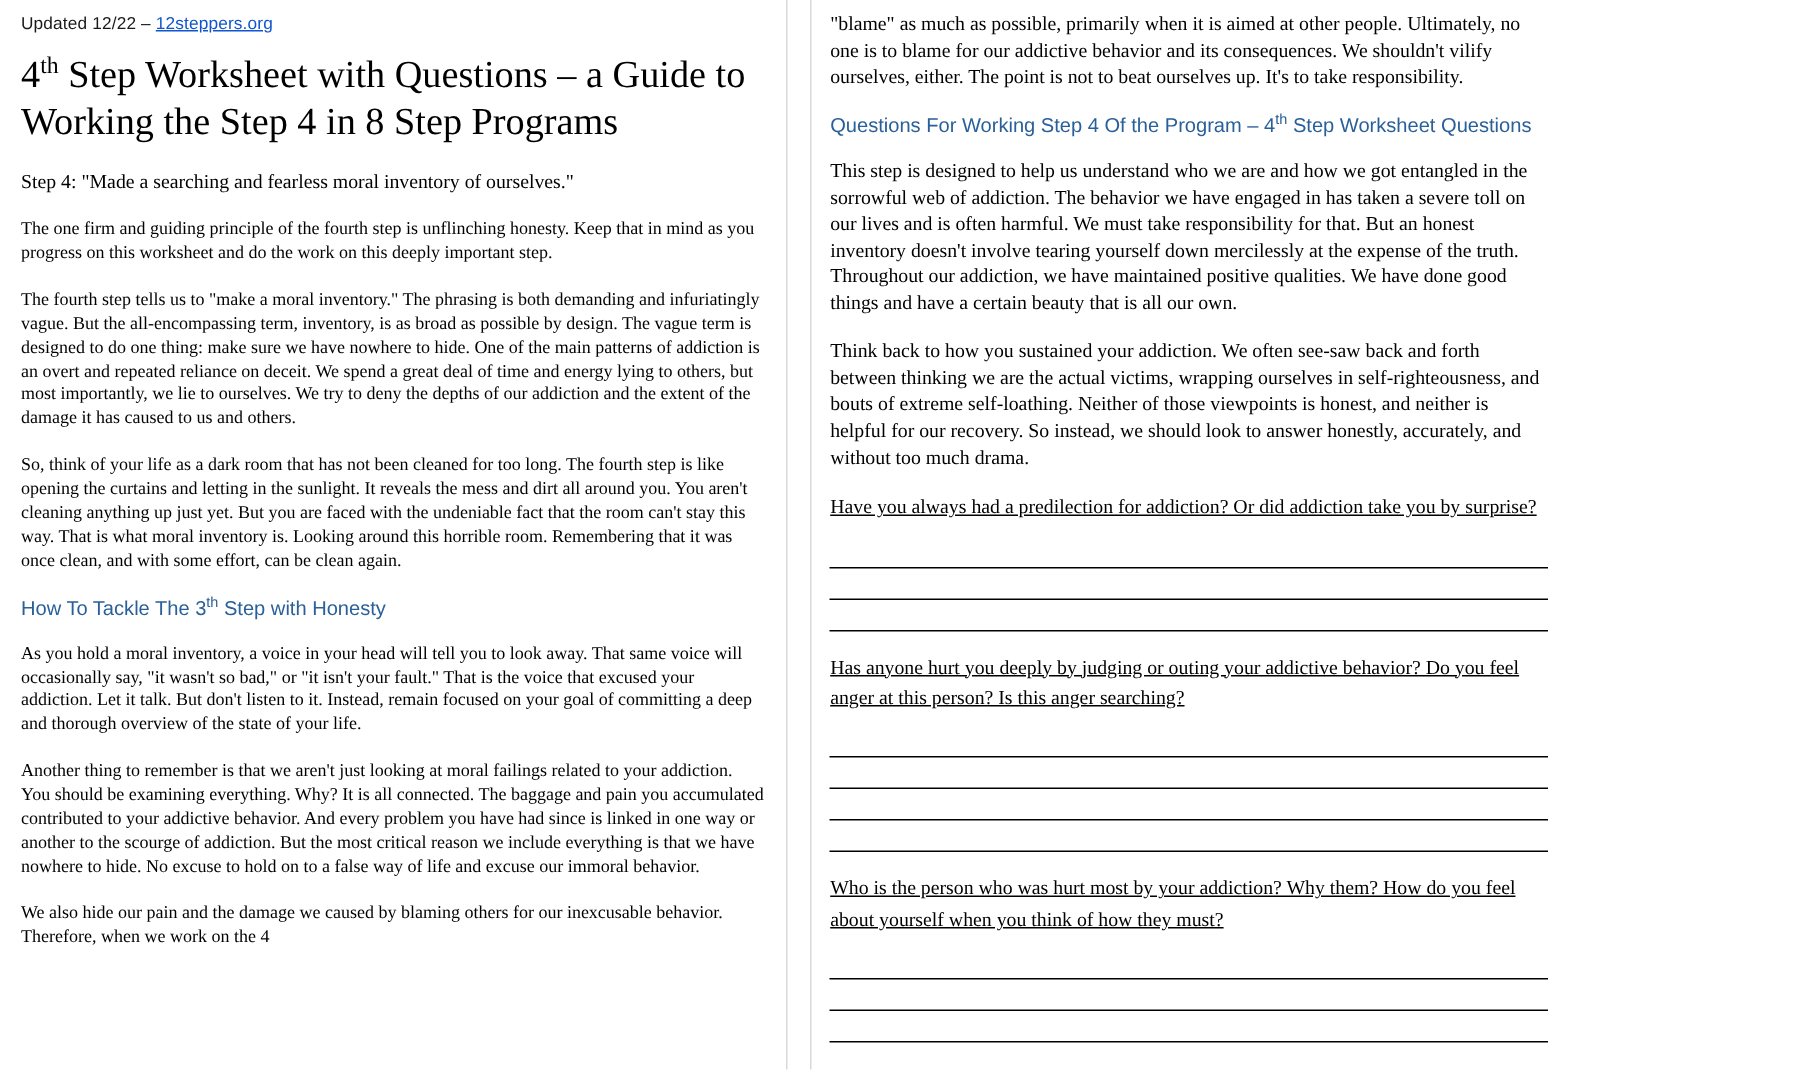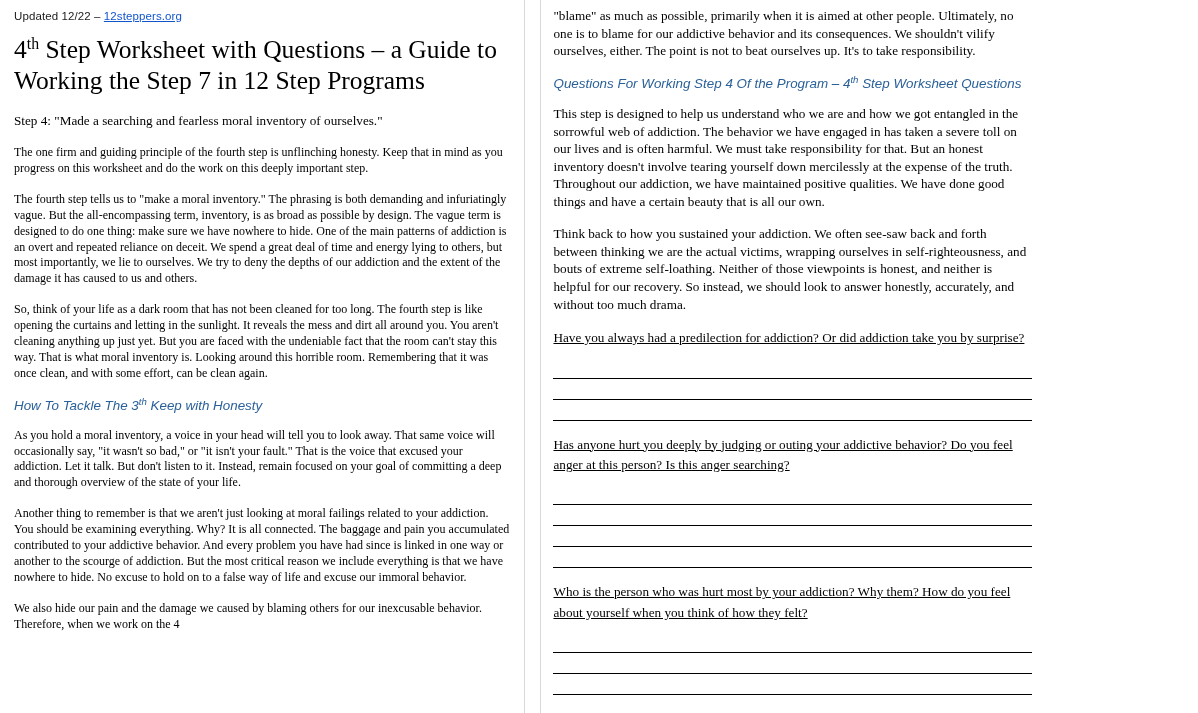--- a/index.html
+++ b/index.html
@@ -82,21 +82,20 @@
     margin: 0 0 15px 0;
   }
 
   h2.sec {
     font-family: "Liberation Sans", sans-serif;
     font-size: 13.4px;
     font-weight: normal;
     color: #2a6099;
     margin: 6px 0 13px 0;
     line-height: 1.3;
-    font-style: italic;
   }
   h2.sec sup {
     font-size: 0.72em;
     vertical-align: super;
     line-height: 0;
   }
 
   .q-text {
     font-size: 13.2px;
     line-height: 1.55;
@@ -122,29 +121,29 @@
 <body>
 
 <div class="page">
 
   <div class="col col-left">
 
     <div class="updated-line">
       <span>Updated 12/22 – </span><a href="#">12steppers.org</a>
     </div>
 
-    <h1 class="doc-title"><span>4</span><sup>th</sup><span> Step Worksheet with Questions – a Guide to Working the Step 7 in 12 Step Programs</span></h1>
+    <h1 class="doc-title"><span>4</span><sup>th</sup><span> Step Worksheet with Questions – a Guide to Working the Step 4 in 8 Step Programs</span></h1>
 
     <p class="step-quote">Step 4: "Made a searching and fearless moral inventory of ourselves."</p>
 
     <p class="body">The one firm and guiding principle of the fourth step is unflinching honesty. Keep that in mind as you progress on this worksheet and do the work on this deeply important step.</p>
     <p class="body">The fourth step tells us to "make a moral inventory." The phrasing is both demanding and infuriatingly vague. But the all-encompassing term, inventory, is as broad as possible by design. The vague term is designed to do one thing: make sure we have nowhere to hide. One of the main patterns of addiction is an overt and repeated reliance on deceit. We spend a great deal of time and energy lying to others, but most importantly, we lie to ourselves. We try to deny the depths of our addiction and the extent of the damage it has caused to us and others.</p>
     <p class="body">So, think of your life as a dark room that has not been cleaned for too long. The fourth step is like opening the curtains and letting in the sunlight. It reveals the mess and dirt all around you. You aren't cleaning anything up just yet. But you are faced with the undeniable fact that the room can't stay this way. That is what moral inventory is. Looking around this horrible room. Remembering that it was once clean, and with some effort, can be clean again.</p>
 
-    <h2 class="sec"><span>How To Tackle The 3</span><sup>th</sup><span> Keep with Honesty</span></h2>
+    <h2 class="sec"><span>How To Tackle The 3</span><sup>th</sup><span> Step with Honesty</span></h2>
 
     <p class="body">As you hold a moral inventory, a voice in your head will tell you to look away. That same voice will occasionally say, "it wasn't so bad," or "it isn't your fault." That is the voice that excused your addiction. Let it talk. But don't listen to it. Instead, remain focused on your goal of committing a deep and thorough overview of the state of your life.</p>
     <p class="body">Another thing to remember is that we aren't just looking at moral failings related to your addiction. You should be examining everything. Why? It is all connected. The baggage and pain you accumulated contributed to your addictive behavior. And every problem you have had since is linked in one way or another to the scourge of addiction. But the most critical reason we include everything is that we have nowhere to hide. No excuse to hold on to a false way of life and excuse our immoral behavior.</p>
 
     <p class="body"><span>We also hide our pain and the damage we caused by blaming others for our inexcusable behavior. Therefore, when we work on the 4</span></p>
 
   </div>
 
   <div class="col-gutter"></div>
 
@@ -165,21 +164,21 @@
     </div>
 
     <p class="q-text">Has anyone hurt you deeply by judging or outing your addictive behavior? Do you feel anger at this person? Is this anger searching?</p>
     <div class="lines">
       <div class="line-rule"></div>
       <div class="line-rule"></div>
       <div class="line-rule"></div>
       <div class="line-rule"></div>
     </div>
 
-    <p class="q-text">Who is the person who was hurt most by your addiction? Why them? How do you feel about yourself when you think of how they felt?</p>
+    <p class="q-text">Who is the person who was hurt most by your addiction? Why them? How do you feel about yourself when you think of how they must?</p>
     <div class="lines">
       <div class="line-rule"></div>
       <div class="line-rule"></div>
       <div class="line-rule"></div>
       <div class="line-rule"></div>
     </div>
 
   </div>
 
 </div>

